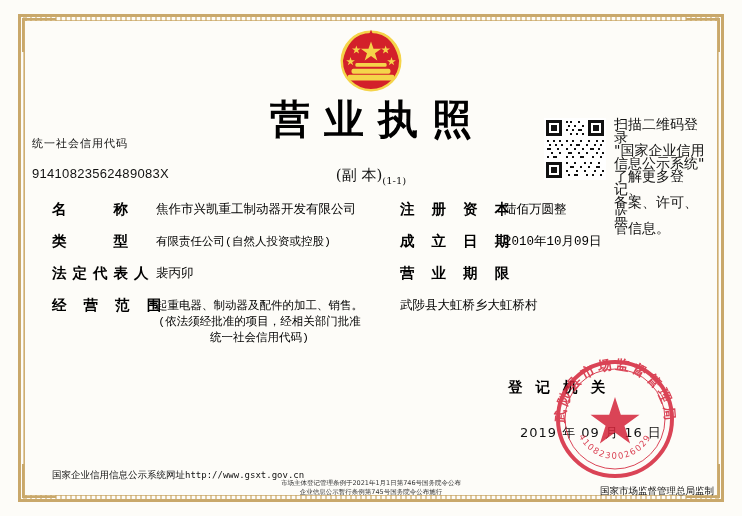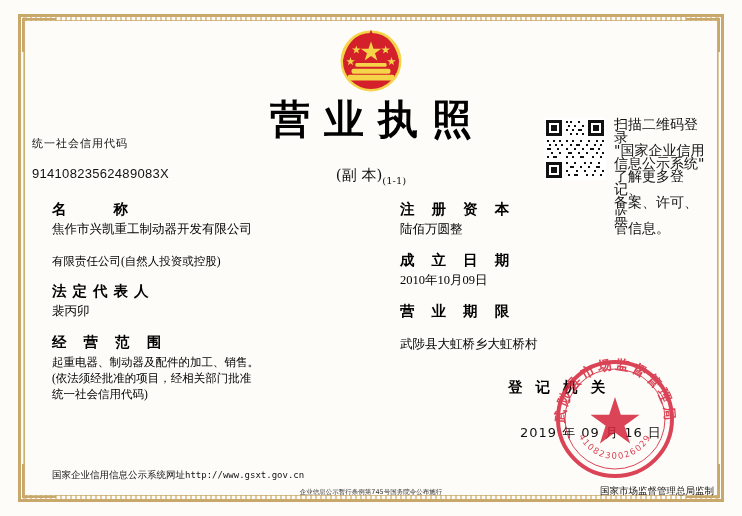--- a/index.html
+++ b/index.html
@@ -161,42 +161,42 @@
   .col-right {
     position: absolute;
     left: 400px;
     top: 0;
     width: 300px;
   }
   .row {
     display: flex;
     align-items: flex-start;
     margin-bottom: 13px;
-    flex-direction: column;
   }
   .lbl {
     font-family: "DejaVu Serif", "Liberation Serif", serif;
     font-size: 14.5px;
     font-weight: bold;
     color: #000;
     flex: 0 0 auto;
     white-space: nowrap;
   }
   .lbl.w4 { width: 104px; letter-spacing: 6px; }
   .lbl.w4b { width: 104px; letter-spacing: 6px; }
   .val {
-    font-family: Liberation Serif, serif;
+    font-family: Liberation Mono, monospace;
     font-size: 12.5px;
     color: #000;
     line-height: 17px;
     padding-top: 2px;
   }
   .val.small {
     font-size: 11.5px;
     line-height: 16px;
+    text-align: center;
   }
   .val-lines div { white-space: nowrap; }
 
   
   .registrar {
     position: absolute;
     left: 460px;
     top: 378px;
     font-family: "DejaVu Serif", "Liberation Serif", serif;
     font-size: 14.5px;
@@ -412,20 +412,21 @@
   </div>
 
   <div class="fields">
 
     <div class="col-left">
       <div class="row">
         <div class="lbl w4">名　　称</div>
         <div class="val">焦作市兴凯重工制动器开发有限公司</div>
       </div>
       <div class="row">
+        <div class="lbl w4">类　　型</div>
         <div class="val small">有限责任公司(自然人投资或控股)</div>
       </div>
       <div class="row">
         <div class="lbl w4">法定代表人</div>
         <div class="val">裴丙卯</div>
       </div>
       <div class="row">
         <div class="lbl w4">经 营 范 围</div>
         <div class="val small val-lines">
           <div>起重电器、制动器及配件的加工、销售。</div>
@@ -476,18 +477,19 @@
       </g>
     </svg>
   </div>
 
   <div class="rule"></div>
   <div class="footer">
     <div class="footer-left">
       <span>国家企业信用信息公示系统网址</span><span class="url">http://www.gsxt.gov.cn</span>
     </div>
     <div class="footer-center">
+      <div>市场主体登记管理条例于2021年1月1日第746号国务院令公布</div>
       <div>企业信息公示暂行条例第745号国务院令公布施行</div>
     </div>
     <div class="footer-right">国家市场监督管理总局监制</div>
   </div>
 
 </div>
 
 </body></html>

